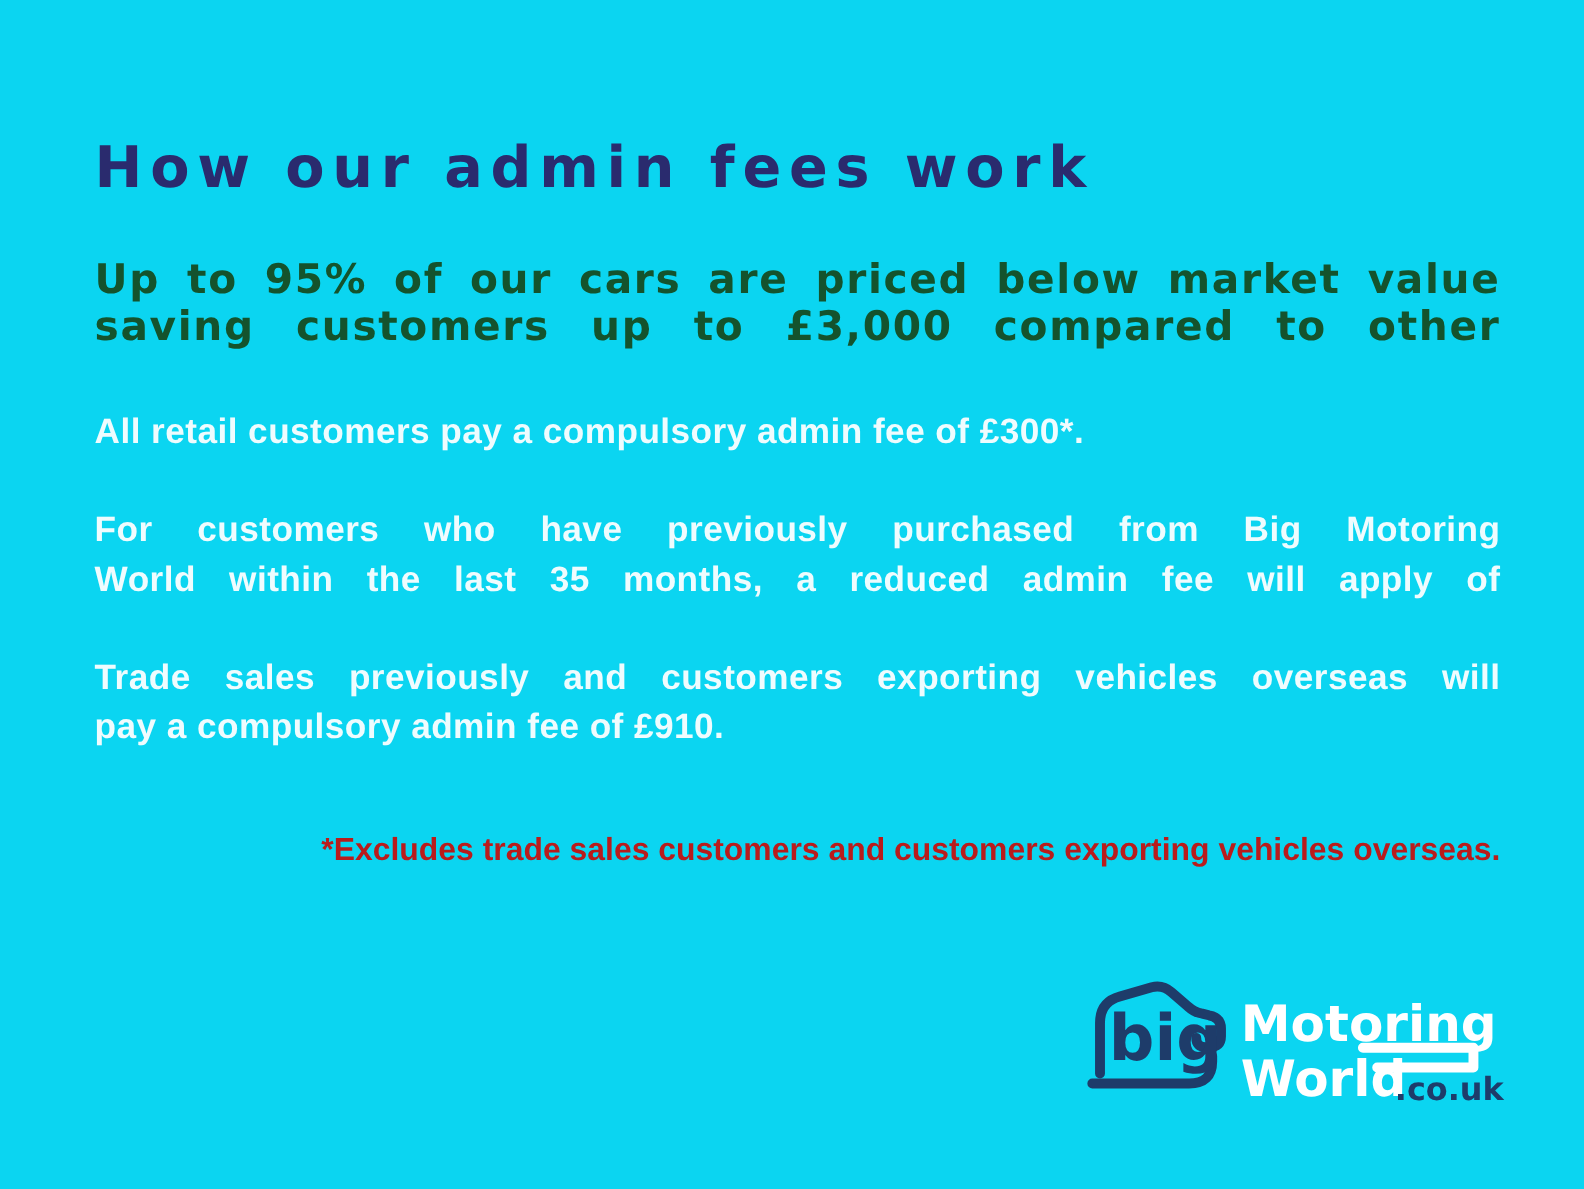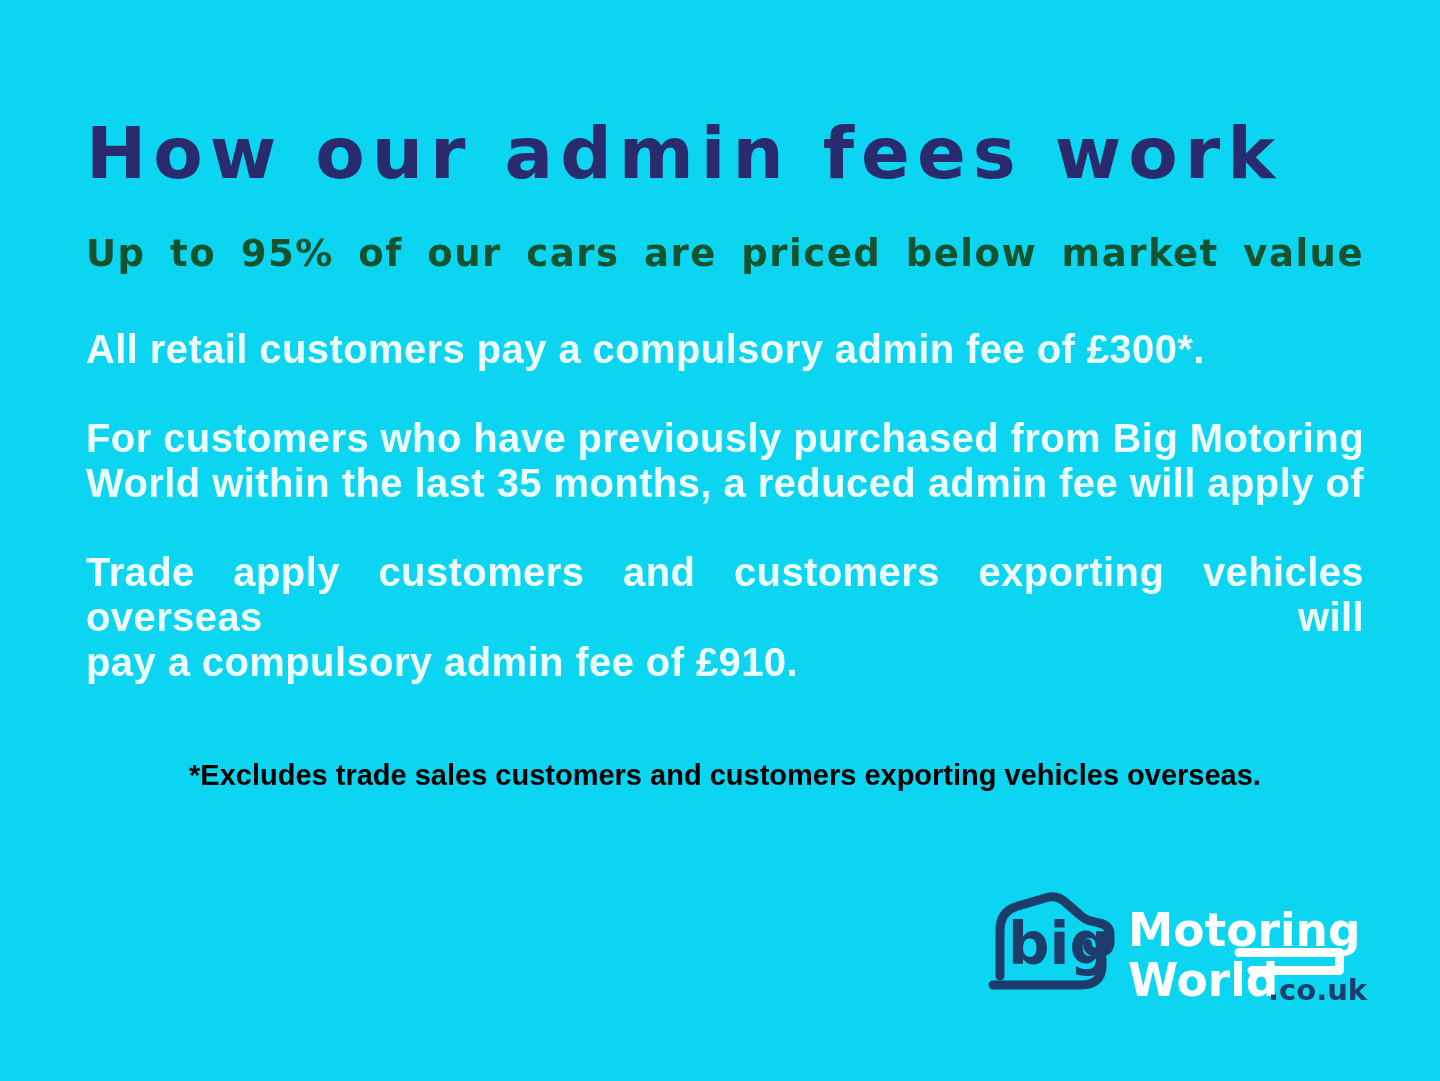--- a/index.html
+++ b/index.html
@@ -13,86 +13,87 @@
     width: 1440px;
     height: 1081px;
     background: #0bd5f1;
     padding: 0 76px 0 86px;
     overflow: hidden;
   }
   .headline {
     margin-top: 110px;
     font-family: "DejaVu Sans", sans-serif;
     font-weight: bold;
-    font-size: 72px;
+    font-size: 52px;
     line-height: 86px;
     letter-spacing: 7px;
     color: #2a2b6e;
     white-space: nowrap;
   }
   .intro {
     margin-top: 36px;
     font-family: "DejaVu Sans", sans-serif;
     font-weight: bold;
     font-size: 37px;
     line-height: 43px;
     letter-spacing: 1.5px;
     color: #14532d;
   }
   .jline { text-align: justify; text-align-last: justify; }
   .jline.last { text-align-last: left; }
   .bodypara {
     font-weight: bold;
-    font-size: 40px;
+    font-size: 32px;
     line-height: 45px;
     letter-spacing: 0.4px;
     color: #effcfe;
   }
   .p1 { margin-top: 52px; }
   .p2 { margin-top: 44px; }
   .p3 { margin-top: 44px; }
   .footnote {
     margin-top: 72px;
     font-weight: bold;
     font-size: 29px;
     line-height: 36px;
-    color: #000000;
-    text-align: center;
+    color: #b91c1c;
+    text-align: right;
   }
   .logo {
     position: absolute;
     right: 72px;
     bottom: 68px;
     width: 382px;
     height: 127px;
   }
   .logo svg { width: 100%; height: 100%; display: block; }
 </style>
 </head>
 <body>
 
 <div class="canvas">
 
   <h1 class="headline">How our admin fees work</h1>
 
   <div class="intro">
     <div class="jline">Up to 95% of our cars are priced below market value</div>
+    <div class="jline">saving customers up to £3,000 compared to other</div>
   </div>
 
   <div class="bodypara p1">
     <div class="jline last">All retail customers pay a compulsory admin fee of £300*.</div>
   </div>
 
   <div class="bodypara p2">
     <div class="jline">For customers who have previously purchased from Big Motoring</div>
     <div class="jline">World within the last 35 months, a reduced admin fee will apply of</div>
   </div>
 
   <div class="bodypara p3">
-    <div class="jline">Trade apply customers and customers exporting vehicles overseas will</div>
+    <div class="jline">Trade sales previously and customers exporting vehicles overseas will</div>
     <div class="jline last">pay a compulsory admin fee of £910.</div>
   </div>
 
   <div class="footnote">*Excludes trade sales customers and customers exporting vehicles overseas.</div>
 
   <div class="logo">
     <svg viewBox="0 0 382 127" xmlns="http://www.w3.org/2000/svg">
 
       <g fill="none" stroke="#1e3c6a" stroke-width="9" stroke-linecap="round" stroke-linejoin="round">
 

